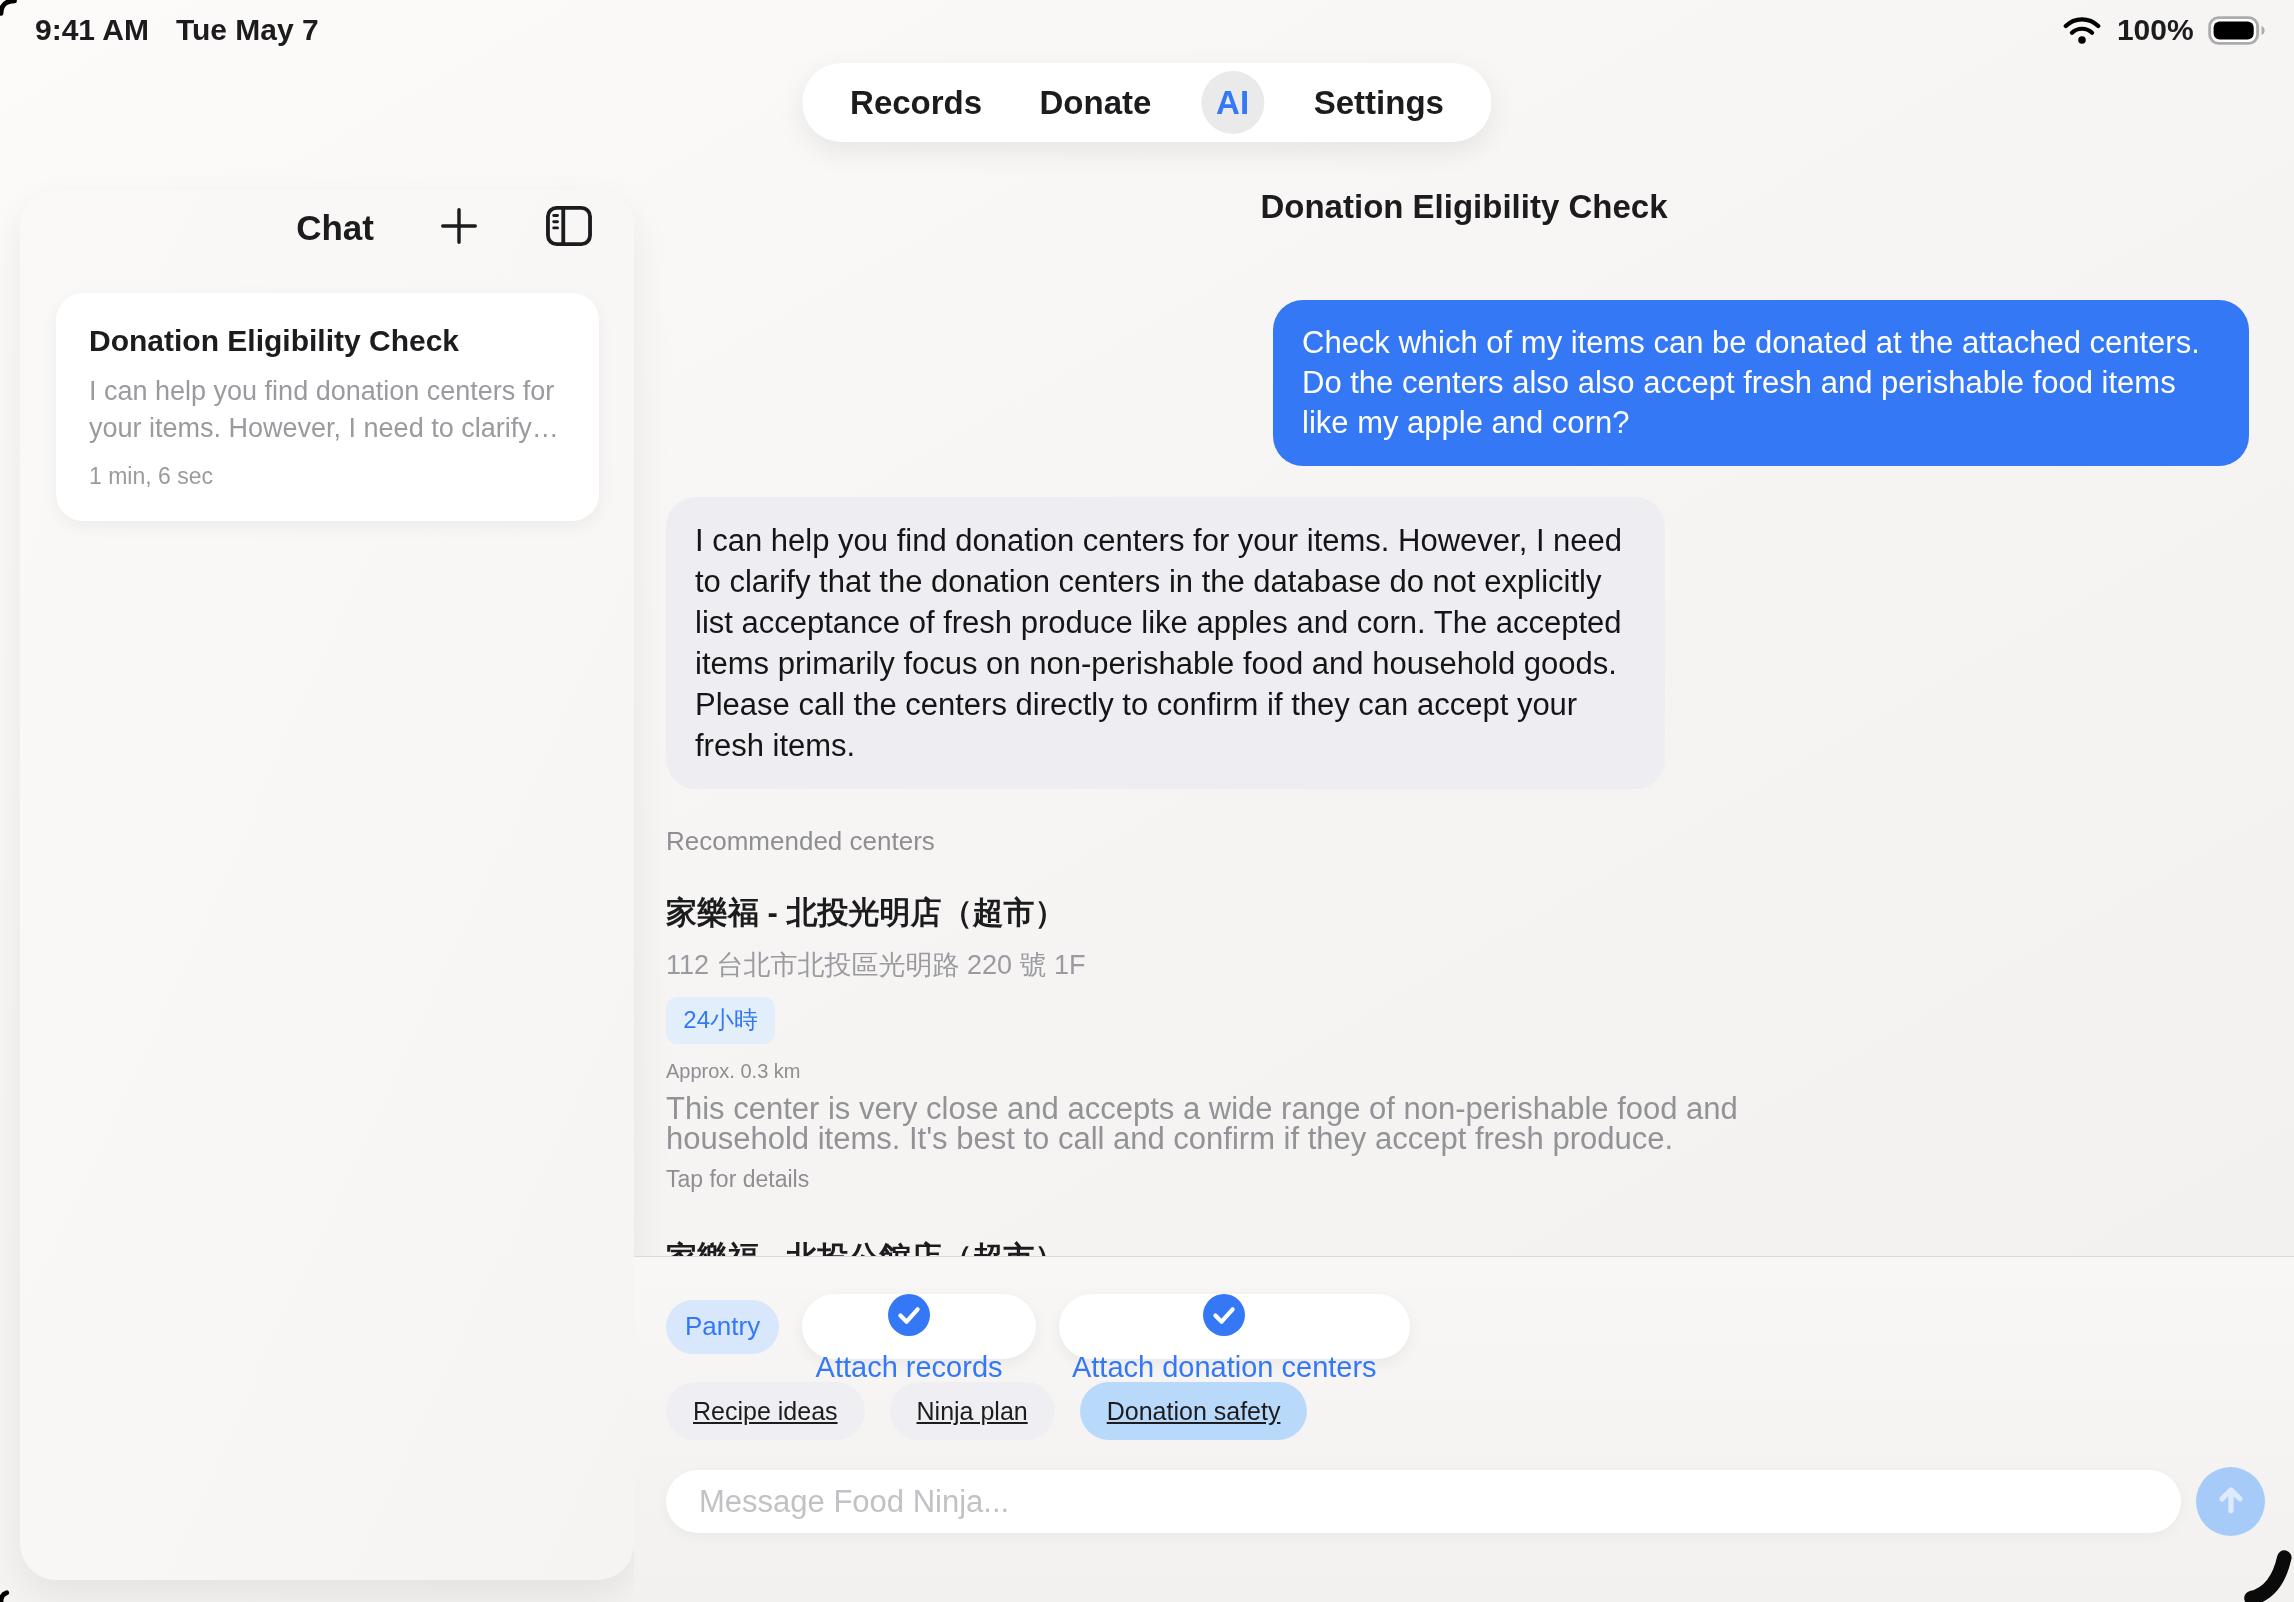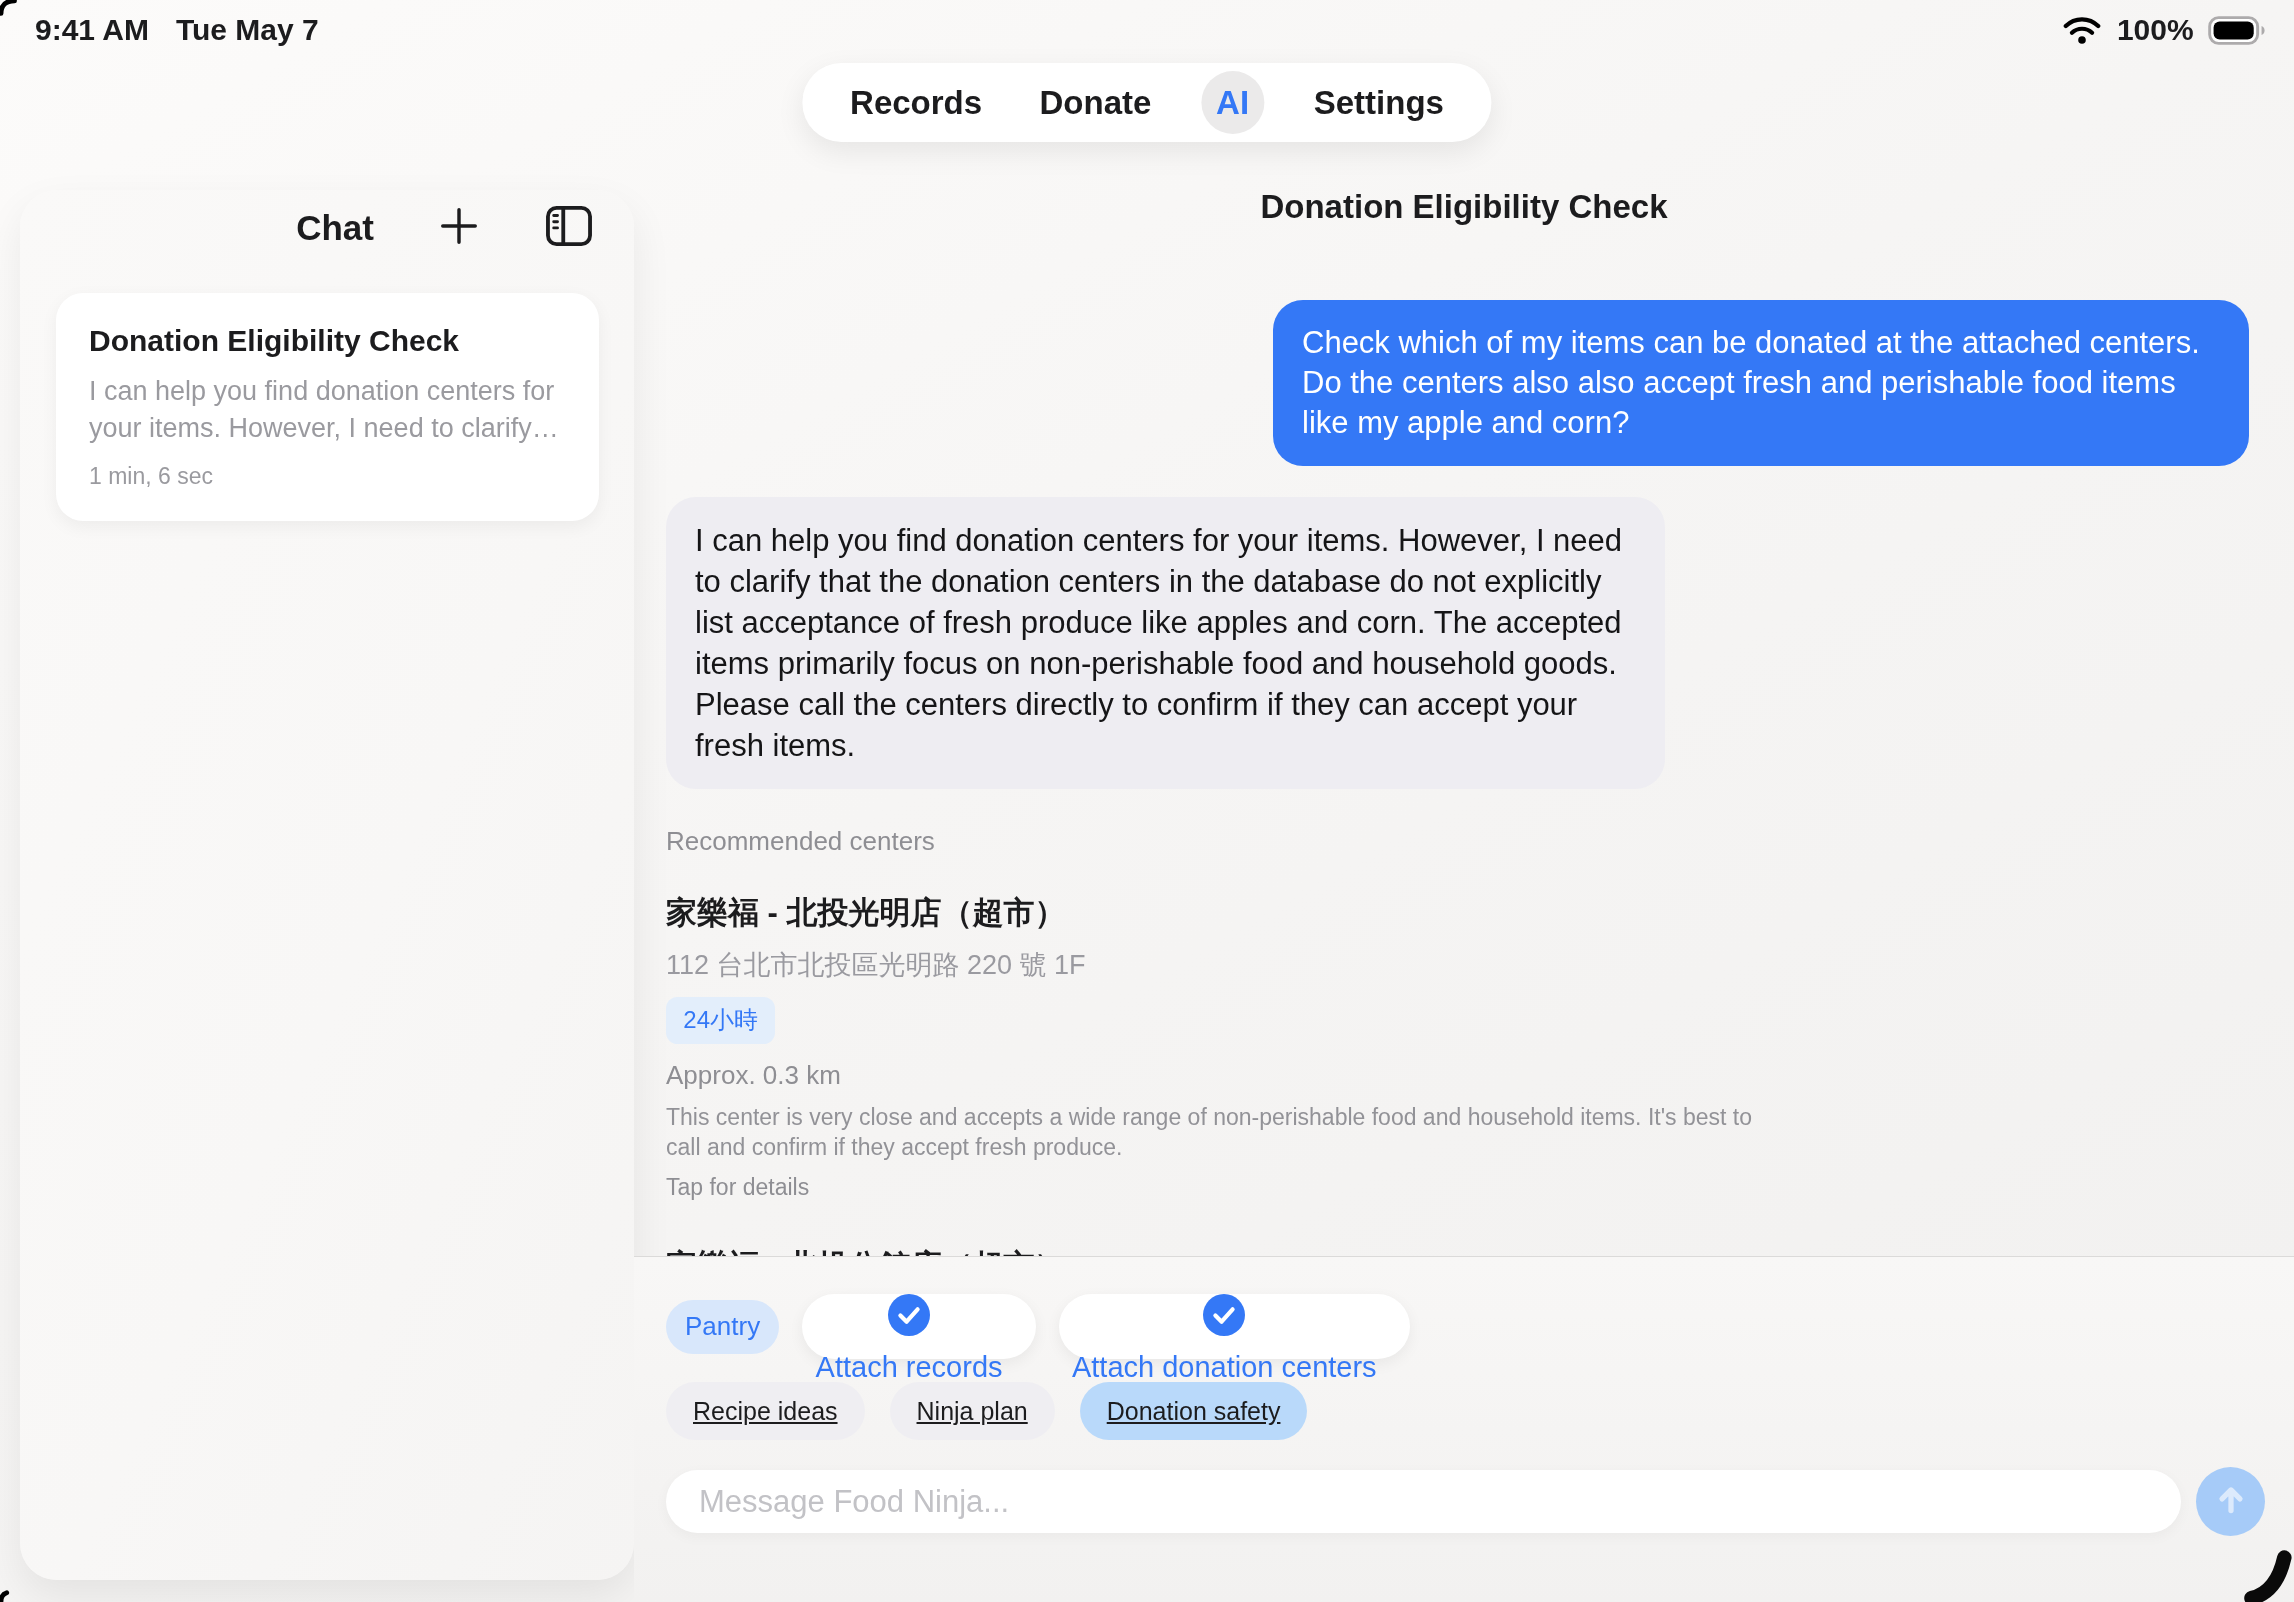--- a/index.html
+++ b/index.html
@@ -65,22 +65,22 @@
 
   .rec-label { margin-top:37px; font-size:26px; color:#8e8e93; }
   .center { margin-top:35px; }
   .center + .center { margin-top:44px; }
   .center-name { font-size:31px; font-weight:700; }
   .center-address { margin-top:13.4px; font-size:27px; color:#9a9aa0; }
   .hours-badge {
     display:inline-block; margin-top:13.4px; background:#e3eefb; color:#3478F6;
     font-size:24px; padding:7.7px 17.3px; border-radius:11.5px;
   }
-  .center-distance { margin-top:15.4px; font-size:26px; color:#8e8e93; }
-  .center-desc { margin-top:11.5px; font-size:23px; line-height:30px; color:#929297; max-width:1086px; }
+  .center-distance { margin-top:15.4px; font-size:20px; color:#8e8e93; }
+  .center-desc { margin-top:11.5px; font-size:31px; line-height:30px; color:#929297; max-width:1086px; }
   .center-action { margin-top:11.5px; font-size:23px; color:#8e8e93; }
 
   
   .composer {
     position:absolute; left:0; right:0; bottom:0; height:346px;
     border-top:1.9px solid #dbdad9;
     background:linear-gradient(#f8f7f6,#f2f1f0);
   }
   .row1 { position:absolute; top:37px; left:32px; display:flex; align-items:center; gap:23px; }
   .chip-context {

